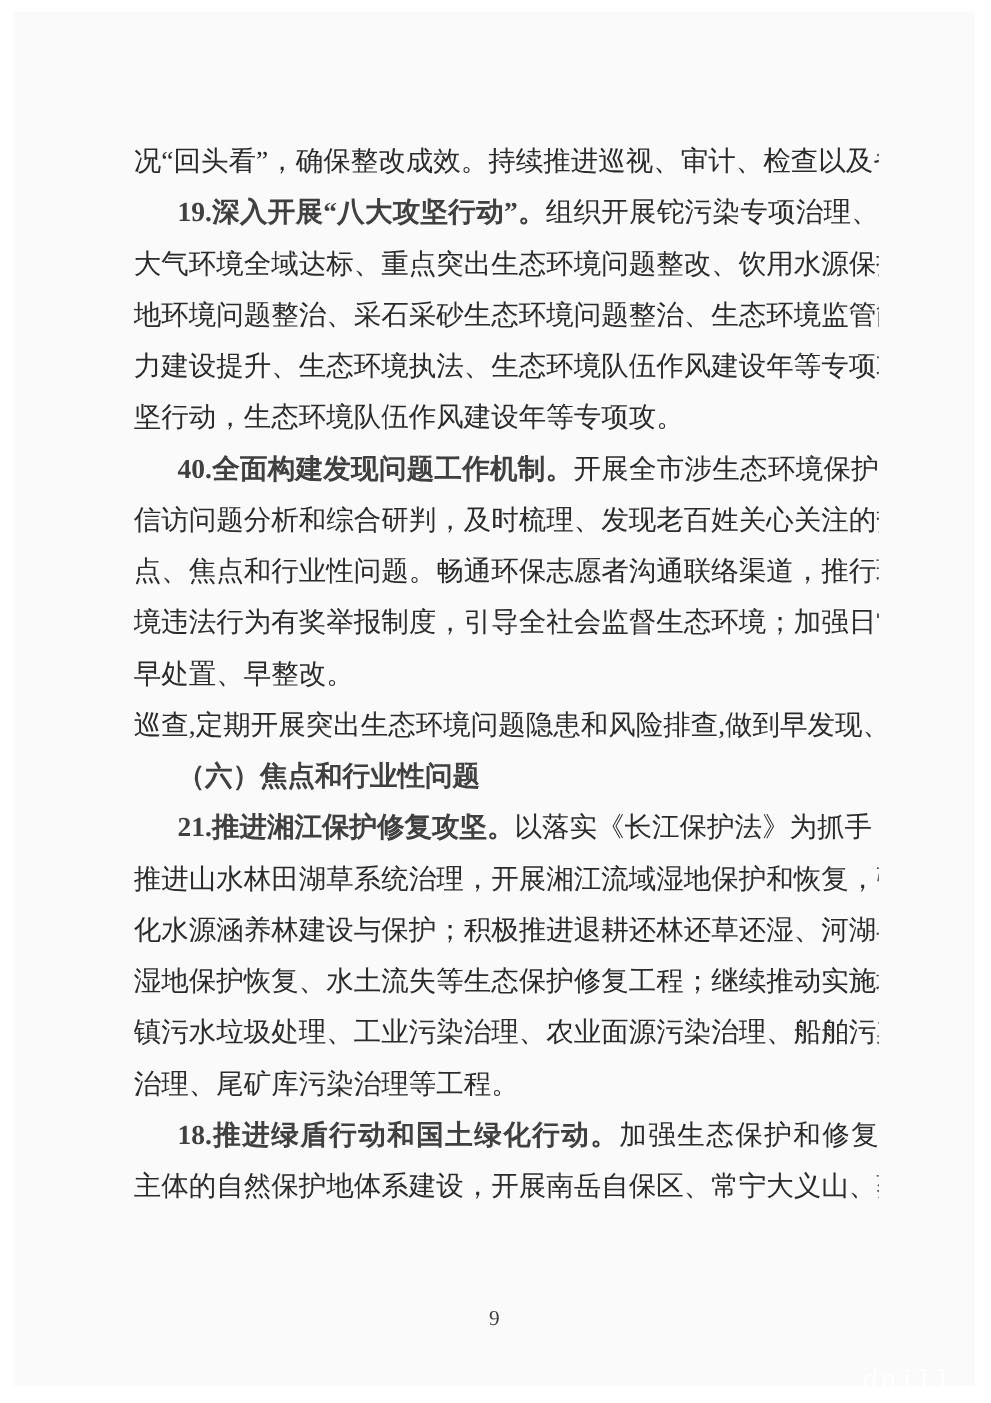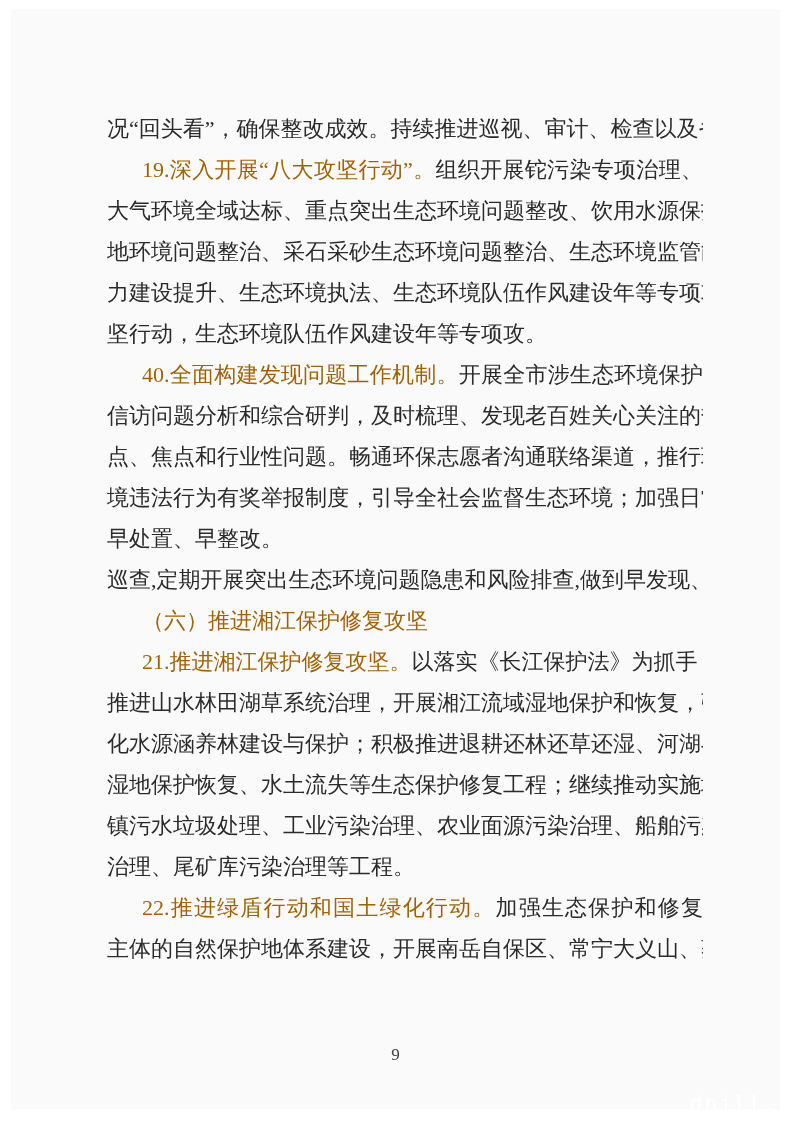--- a/index.html
+++ b/index.html
@@ -40,22 +40,22 @@
     overflow: hidden;
     white-space: nowrap;
   }
   .line.nojust {
     text-align-last: left;
   }
   .line.indent {
     text-indent: 35px;
   }
   .bold {
-    font-weight: normal;
-    color: #a16207;
+    font-weight: bold;
+    color: #404040;
   }
   .pagenum {
     position: absolute;
     left: 0;
     top: 1035px;
     width: 767px;
     text-align: center;
     font-size: 17px;
     color: #3d3d46;
   }
@@ -79,25 +79,25 @@
       <div class="line"><span class="normal">大气环境全域达标、重点突出生态环境问题整改、饮用水源保护</span></div>
       <div class="line"><span class="normal">地环境问题整治、采石采砂生态环境问题整治、生态环境监管能</span></div>
       <div class="line"><span class="normal">力建设提升、生态环境执法、生态环境队伍作风建设年等专项攻</span></div>
       <div class="line nojust"><span class="normal">坚行动，生态环境队伍作风建设年等专项攻。</span></div>
       <div class="line indent"><span class="bold">40.全面构建发现问题工作机制。</span><span class="normal">开展全市涉生态环境保护</span></div>
       <div class="line"><span class="normal">信访问题分析和综合研判，及时梳理、发现老百姓关心关注的热</span></div>
       <div class="line"><span class="normal">点、焦点和行业性问题。畅通环保志愿者沟通联络渠道，推行环</span></div>
       <div class="line"><span class="normal">境违法行为有奖举报制度，引导全社会监督生态环境；加强日常</span></div>
       <div class="line nojust"><span class="normal">早处置、早整改。</span></div>
       <div class="line"><span class="normal">巡查,定期开展突出生态环境问题隐患和风险排查,做到早发现、</span></div>
-      <div class="line indent nojust"><span class="bold">（六）推进湘江保护修复攻坚</span></div>
+      <div class="line indent nojust"><span class="bold">（六）焦点和行业性问题</span></div>
       <div class="line indent"><span class="bold">21.推进湘江保护修复攻坚。</span><span class="normal">以落实《长江保护法》为抓手，</span></div>
       <div class="line"><span class="normal">推进山水林田湖草系统治理，开展湘江流域湿地保护和恢复，强</span></div>
       <div class="line"><span class="normal">化水源涵养林建设与保护；积极推进退耕还林还草还湿、河湖与</span></div>
       <div class="line"><span class="normal">湿地保护恢复、水土流失等生态保护修复工程；继续推动实施城</span></div>
       <div class="line"><span class="normal">镇污水垃圾处理、工业污染治理、农业面源污染治理、船舶污染</span></div>
       <div class="line nojust"><span class="normal">治理、尾矿库污染治理等工程。</span></div>
-      <div class="line indent"><span class="bold">22.推进绿盾行动和国土绿化行动。</span><span class="normal">加强生态保护和修复</span></div>
+      <div class="line indent"><span class="bold">18.推进绿盾行动和国土绿化行动。</span><span class="normal">加强生态保护和修复</span></div>
       <div class="line"><span class="normal">主体的自然保护地体系建设，开展南岳自保区、常宁大义山、蔡</span></div>
     </div>
   <div class="pagenum">9</div>
 </div>
 <div class="watermark">dnill.co</div>
 
 </body></html>

